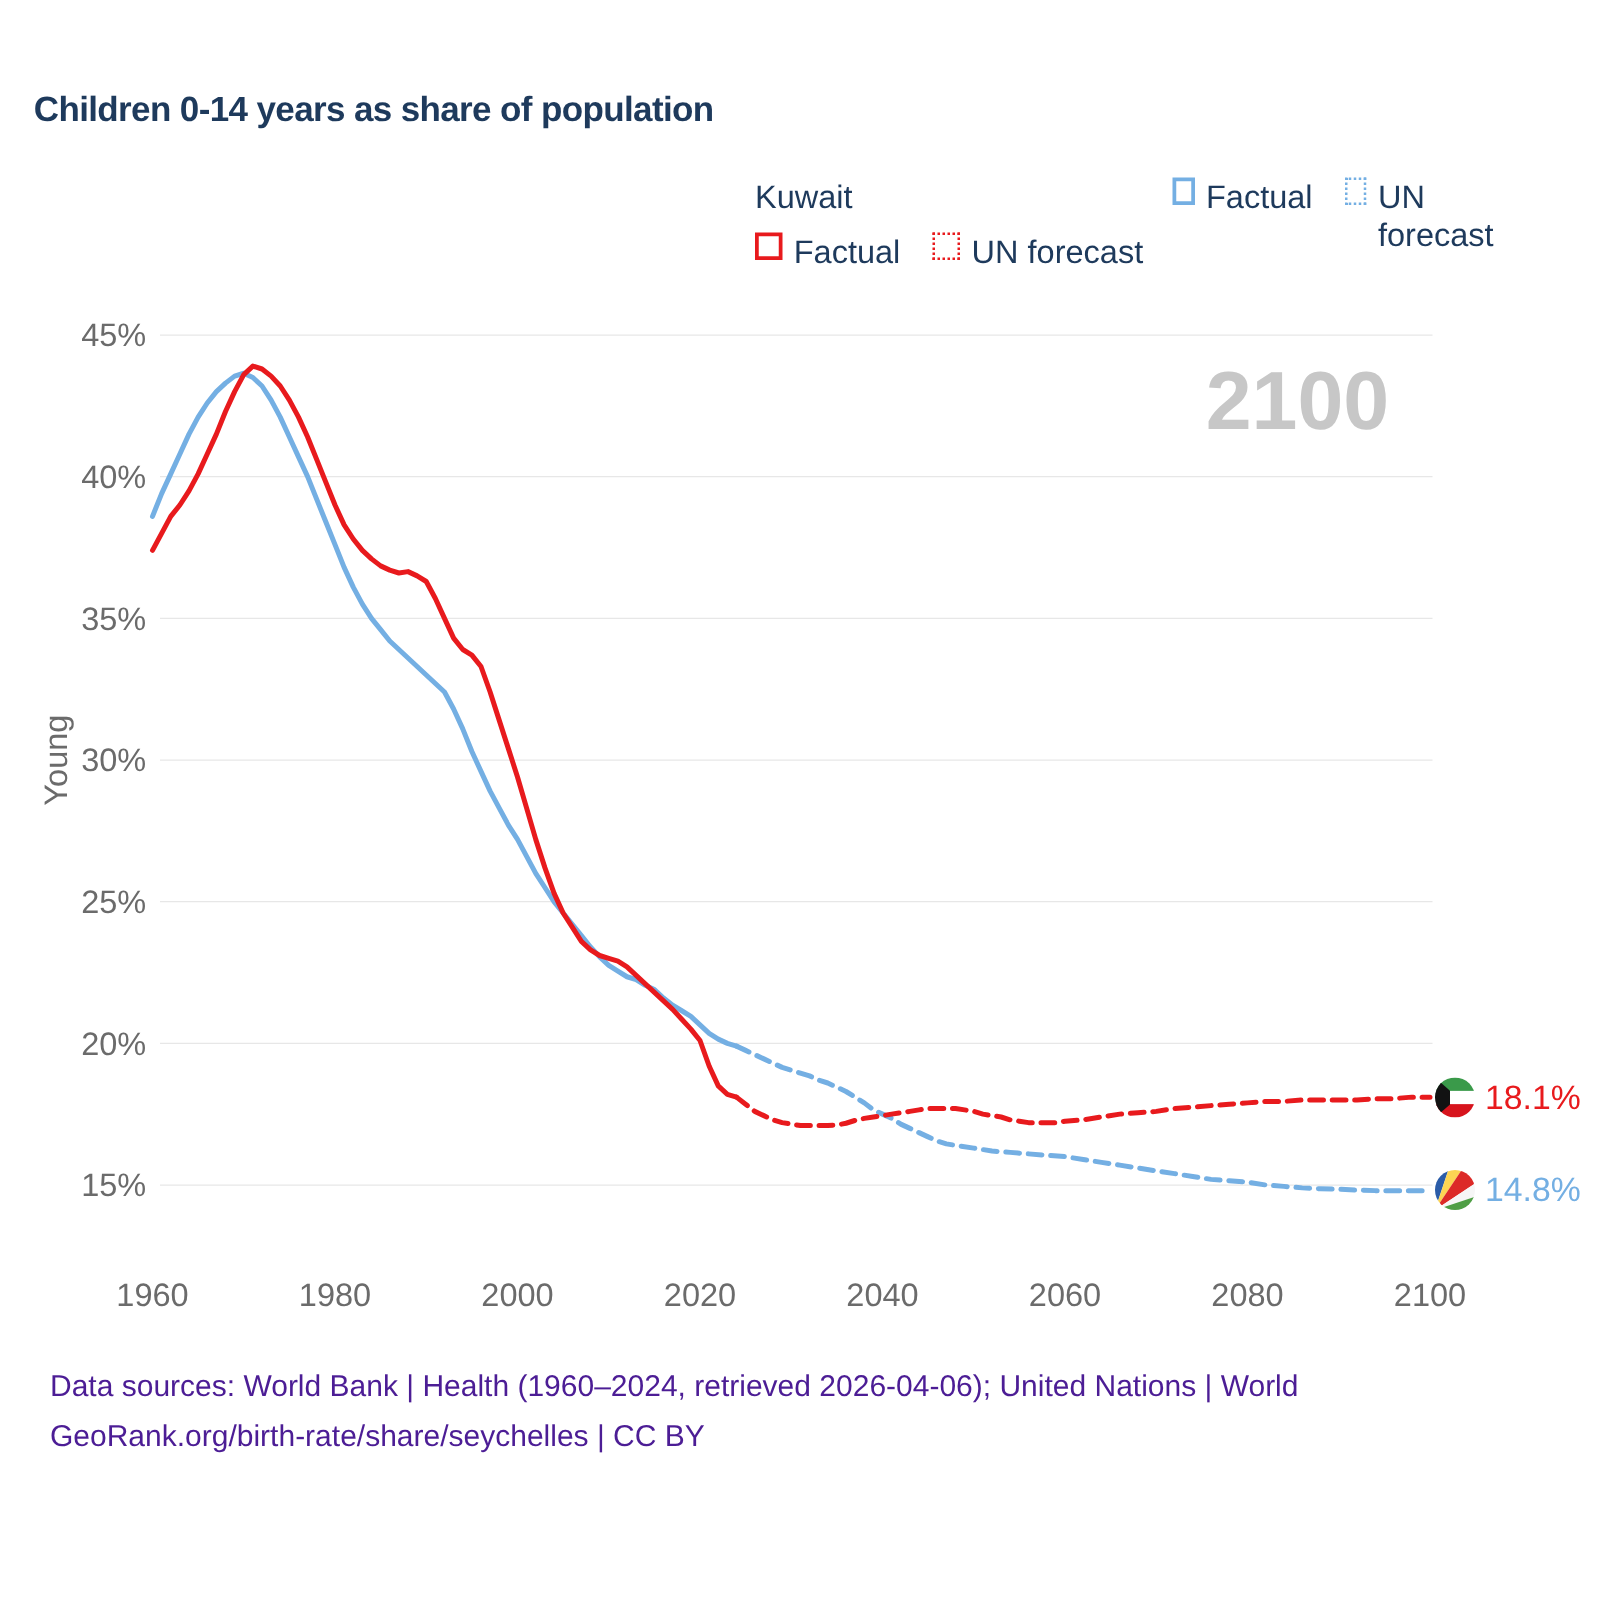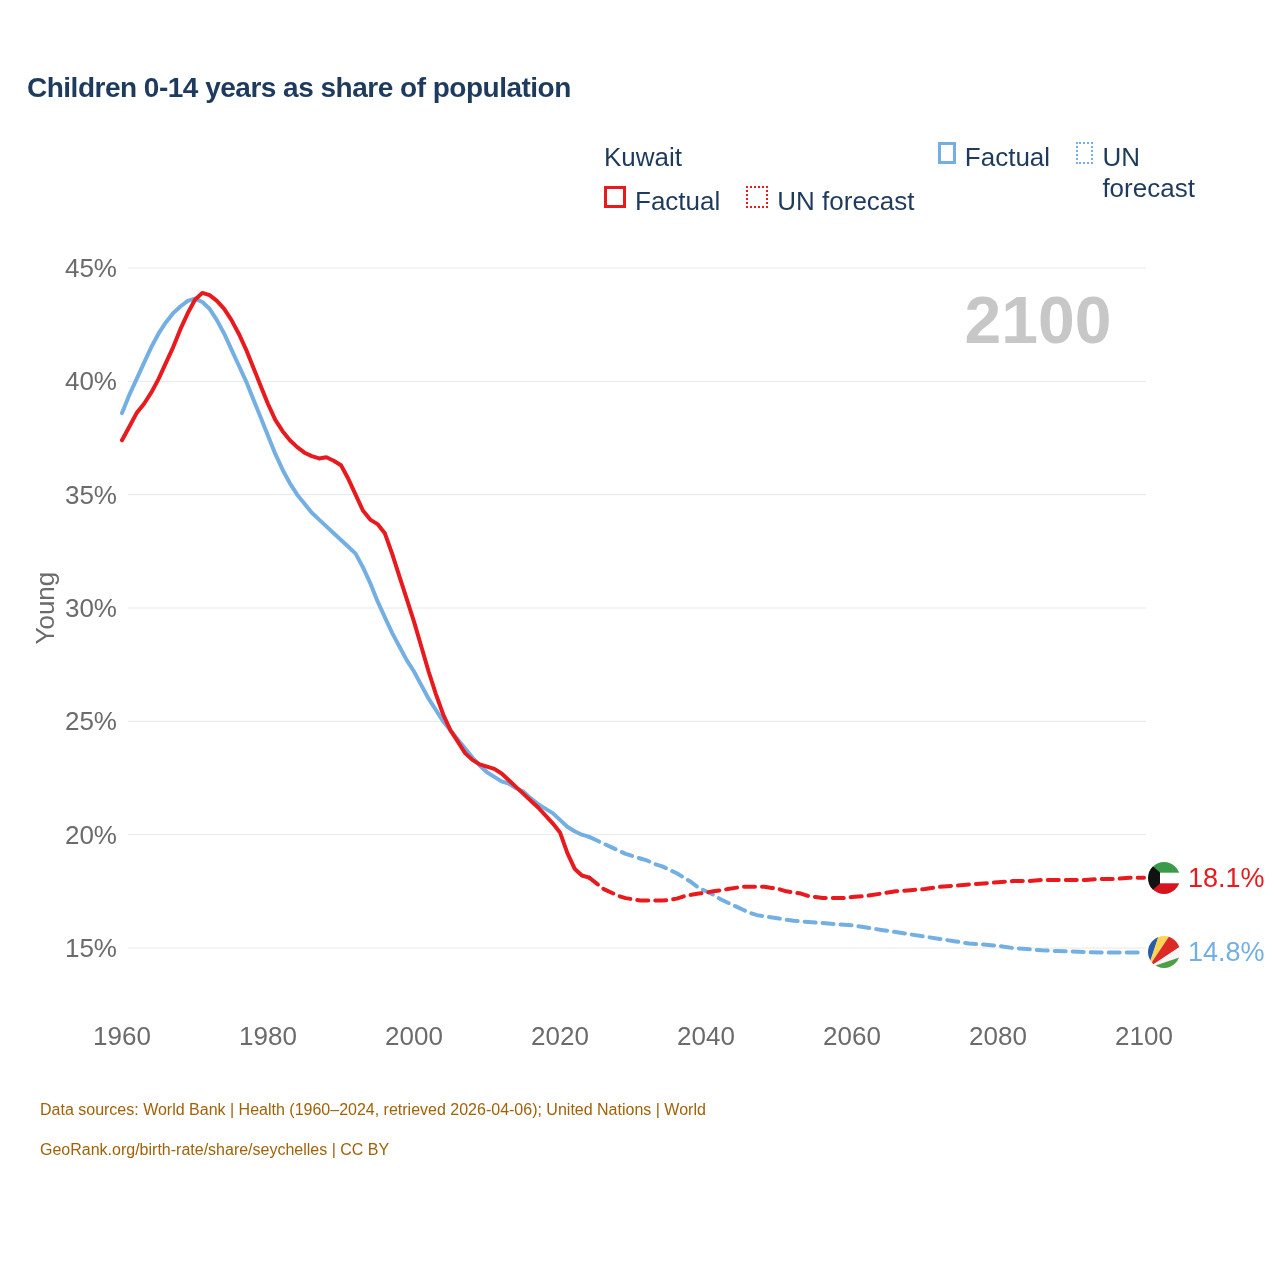--- a/index.html
+++ b/index.html
@@ -18,21 +18,21 @@
   .swatch.solid{border-width:3px;border-style:solid;}
   .swatch.dotted{border-width:2px;border-style:dotted;width:18px;height:18px;}
   .legend-label{font-size:26px;color:#1e3a5c;margin-right:26px;}
   .ylabel{position:absolute;left:20px;top:590px;width:50px;font-size:26px;color:#6b6b6b;
           transform:rotate(-90deg) translateX(-14px);transform-origin:center;white-space:nowrap;}
   svg.chart{position:absolute;left:0;top:0;}
   .grid-line{stroke:#e7e7e7;stroke-width:1;}
   .tick-text{font-size:26px;fill:#6b6b6b;font-family:"Liberation Sans","DejaVu Sans",sans-serif;}
   .series-path{fill:none;stroke-linecap:round;stroke-linejoin:round;}
   .end-label{font-size:27px;font-weight:400;font-family:"Liberation Sans","DejaVu Sans",sans-serif;}
-  .footer{position:absolute;left:40px;top:1090px;width:1160px;font-size:16px;color:#a16207;line-height:40px;}
+  .footer{position:absolute;left:40px;top:1090px;width:1160px;font-size:24px;color:#4c1d95;line-height:40px;}
 </style>
 </head>
 <body>
 
 <div id="page">
 
   <div class="title">Children 0-14 years as share of population</div>
 
   <div class="legend">
     <div class="legend-group g0">

